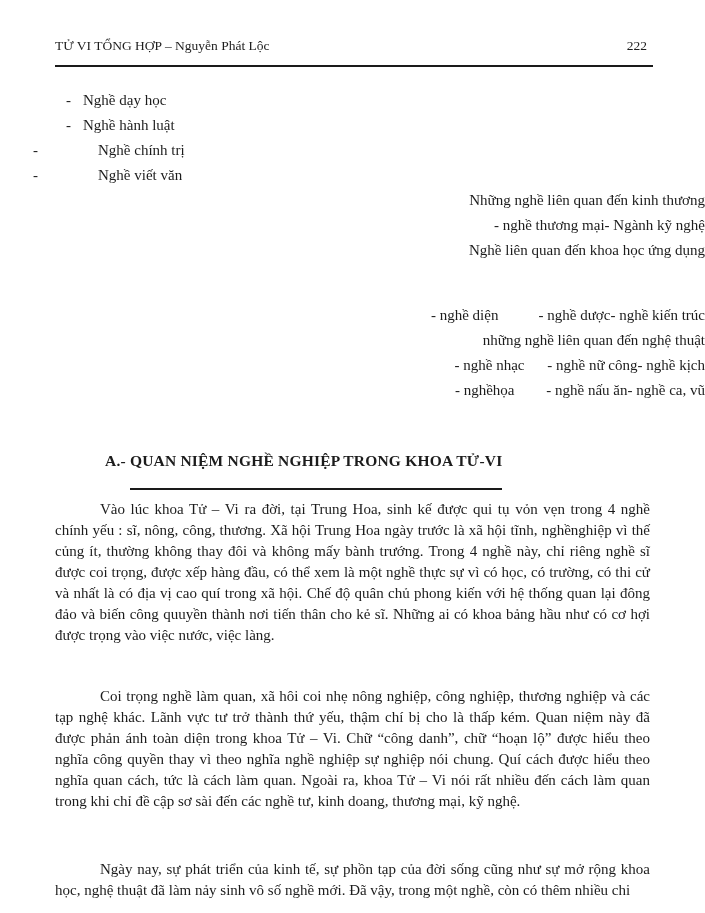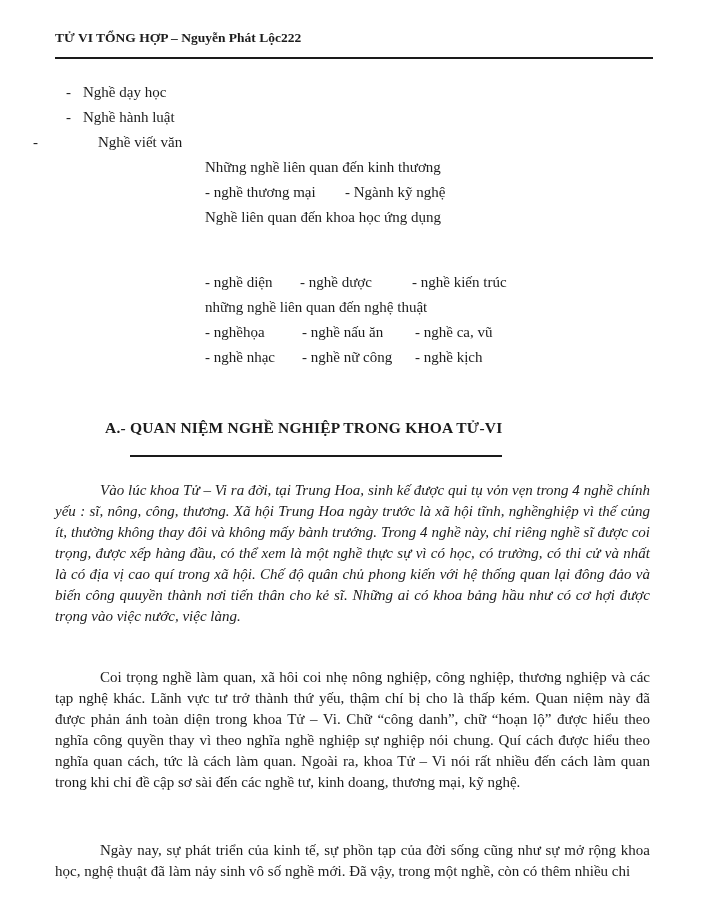--- a/index.html
+++ b/index.html
@@ -8,38 +8,37 @@
     width:705px;height:913px;
     margin:0 auto;
     background:#ffffff;
     font-family:"Liberation Serif", serif;
     color:#1c1c1c;
     overflow:hidden;
     box-sizing:border-box;
   }
   
   .page-header{
-    display:flex;align-items:baseline;
-    padding:30px 58px 0 55px;
+    display:flex;justify-content:space-between;align-items:baseline;
+    padding:38px 58px 0 55px;
     font-size:13.5px;
-    font-weight:bold;
   }
   .header-rule{
     margin:11px 52px 0 55px;
     border-bottom:2px solid #1a1a1a;
     height:0;
   }
   
   .top-list{margin-top:21px;padding-left:33px;font-size:15px;}
   .top-list .row{line-height:25px;white-space:nowrap;}
   .dash{display:inline-block;}
   .row.v-inner .dash{margin-left:33px;width:17px;}
   .row.v-outer .dash{width:65px;}
   
-  .job-groups{margin-left:205px;font-size:15px;}
+  .job-groups{margin-left:205px;font-size:15px;text-align:right;}
   .job-groups .gline{line-height:25px;white-space:nowrap;}
   .gline .col{display:inline-block;}
   .gline .w140{width:140px;}
   .gline .w95{width:95px;margin-top:40px;}
   .gline .w112{width:112px;}
   .gline .w97{width:97px;}
   .gline .w113{width:113px;}
   
   .section-heading{
     margin:49px 0 0 105px;
@@ -52,21 +51,21 @@
     padding-bottom:19px;
   }
   
   .para{
     margin:0 55px;
     font-size:15px;
     line-height:21px;
     text-align:justify;
     text-indent:45px;
   }
-  .para.p1{margin-top:43px;font-style:italic;}
+  .para.p1{margin-top:29px;}
   .para.p2{margin-top:40px;}
   .para.p3{margin-top:47px;}
 </style>
 </head>
 <body>
 
 <div class="page">
 
   <div class="page-header">
     <span>TỬ VI TỔNG HỢP – Nguyễn Phát Lộc</span>
@@ -75,39 +74,42 @@
   <div class="header-rule"></div>
 
   <div class="top-list">
     <div class="row v-inner">
       <span class="dash">-</span><span>Nghề dạy học</span>
     </div>
     <div class="row v-inner">
       <span class="dash">-</span><span>Nghề hành luật</span>
     </div>
     <div class="row v-outer">
+      <span class="dash">-</span><span>Nghề chính trị</span>
+    </div>
+    <div class="row v-outer">
       <span class="dash">-</span><span>Nghề viết văn</span>
     </div>
   </div>
 
   <div class="job-groups">
     <div class="gline">Những nghề liên quan đến kinh thương</div>
     <div class="gline">
       <span class="col w140">- nghề thương mại</span><span class="col">- Ngành kỹ nghệ</span>
     </div>
     <div class="gline">Nghề liên quan đến khoa học ứng dụng</div>
     <div class="gline">
       <span class="col w95">- nghề diện</span><span class="col w112">- nghề dược</span><span class="col">- nghề kiến trúc</span>
     </div>
     <div class="gline">những nghề liên quan đến nghệ thuật</div>
     <div class="gline">
-      <span class="col w97">- nghềhọa</span><span class="col w113">- nghề nấu ăn</span><span class="col">- nghề ca, vũ</span>
+      <span class="col w97">- nghề nhạc</span><span class="col w113">- nghề nữ công</span><span class="col">- nghề kịch</span>
     </div>
     <div class="gline">
-      <span class="col w97">- nghề nhạc</span><span class="col w113">- nghề nữ công</span><span class="col">- nghề kịch</span>
+      <span class="col w97">- nghềhọa</span><span class="col w113">- nghề nấu ăn</span><span class="col">- nghề ca, vũ</span>
     </div>
   </div>
 
   <div class="section-heading">
     <span>A.- </span><span class="underlined">QUAN NIỆM NGHỀ NGHIỆP TRONG KHOA TỬ-VI</span>
   </div>
 
   <div class="para p1">Vào lúc khoa Tử – Vi ra đời, tại Trung Hoa, sinh kế được qui tụ vỏn vẹn trong 4 nghề chính yếu : sĩ, nông, công, thương. Xã hội Trung Hoa ngày trước là xã hội tĩnh, nghềnghiệp vì thế củng ít, thường không thay đôi và không mấy bành trướng. Trong 4 nghề này, chỉ riêng nghề sĩ được coi trọng, được xếp hàng đầu, có thể xem là một nghề thực sự vì có học, có trường, có thi cử và nhất là có địa vị cao quí trong xã hội. Chế độ quân chủ phong kiến với hệ thống quan lại đông đảo và biến công quuyền thành nơi tiến thân cho kẻ sĩ. Những ai có khoa bảng hầu như có cơ hợi được trọng vào việc nước, việc làng.</div>
   <div class="para p2">Coi trọng nghề làm quan, xã hôi coi nhẹ nông nghiệp, công nghiệp, thương nghiệp và các tạp nghệ khác. Lãnh vực tư trở thành thứ yếu, thậm chí bị cho là thấp kém. Quan niệm này đã được phản ánh toàn diện trong khoa Tử – Vi. Chữ “công danh”, chữ “hoạn lộ” được hiểu theo nghĩa công quyền thay vì theo nghĩa nghề nghiệp sự nghiệp nói chung. Quí cách được hiểu theo nghĩa quan cách, tức là cách làm quan. Ngoài ra, khoa Tử – Vi nói rất nhiều đến cách làm quan trong khi chỉ đề cập sơ sài đến các nghề tư, kinh doang, thương mại, kỹ nghệ.</div>
   <div class="para p3">Ngày nay, sự phát triển của kinh tế, sự phồn tạp của đời sống cũng như sự mở rộng khoa học, nghệ thuật đã làm nảy sinh vô số nghề mới. Đã vậy, trong một nghề, còn có thêm nhiều chi</div>

